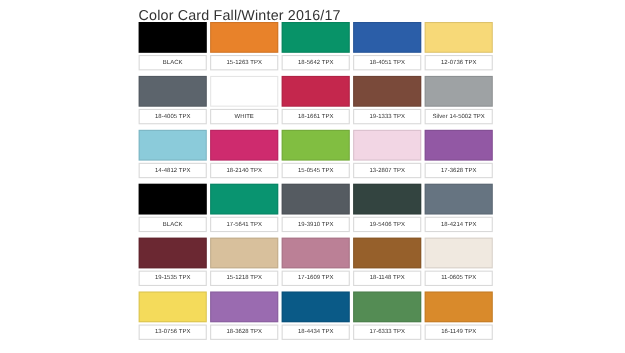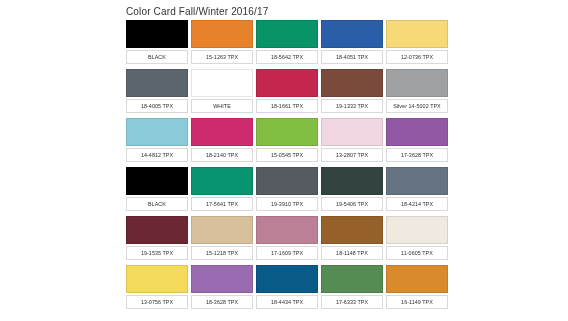--- a/index.html
+++ b/index.html
@@ -18,21 +18,21 @@
     left: 0;
     top: 0;
     width: 568px;
     height: 321px;
     background: #ffffff;
   }
   #card-title {
     position: absolute;
     left: 126px;
     top: 6px;
-    font-size: 10px;
+    font-size: 13px;
     color: #333333;
     letter-spacing: 0.15px;
     white-space: nowrap;
   }
   #grid {
     position: absolute;
     left: 126px;
     top: 20px;
     width: 320px;
     display: grid;

